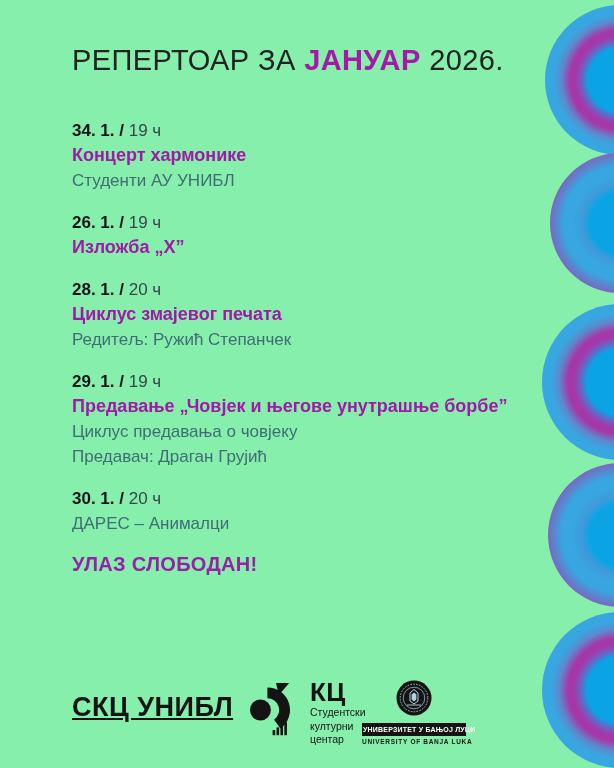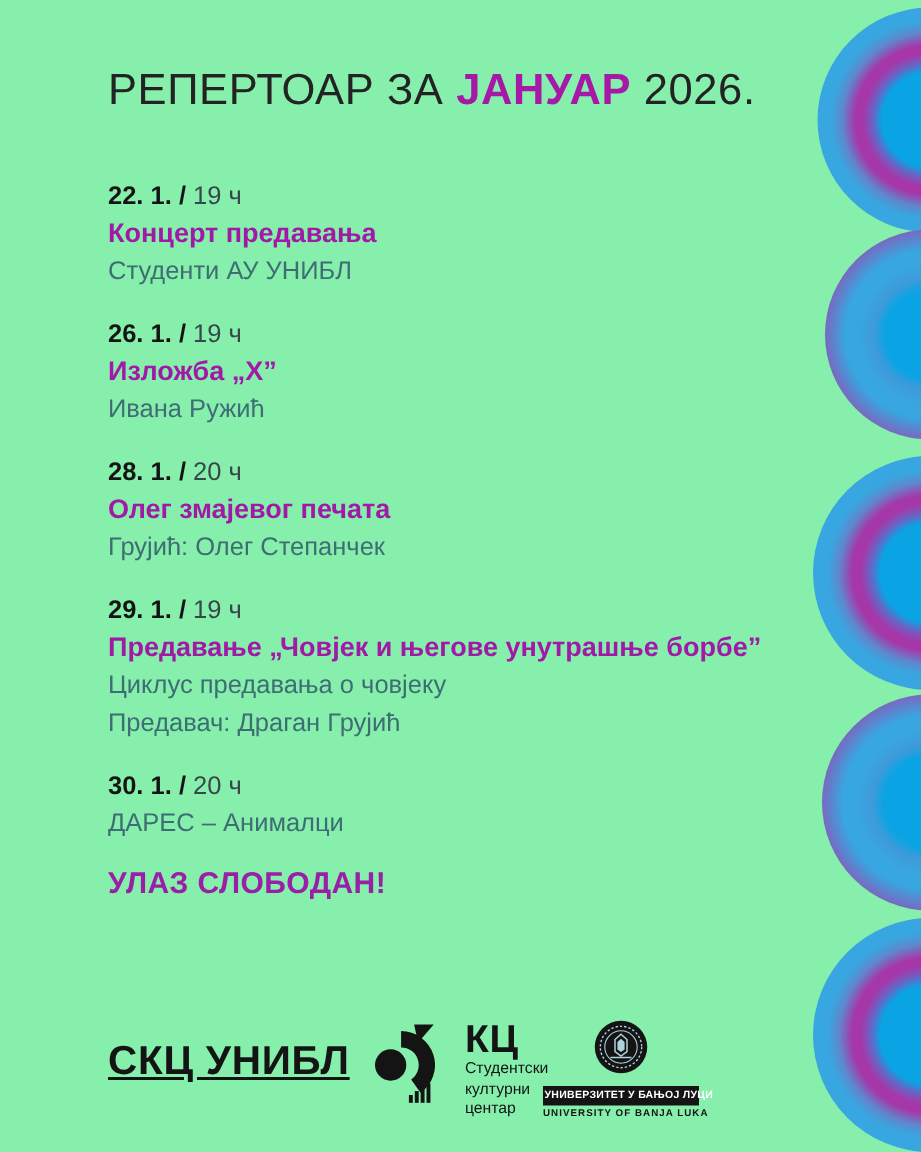--- a/index.html
+++ b/index.html
@@ -90,38 +90,37 @@
   <div class="blob variant-a" style="width:156px;height:156px;left:542px;top:304px;"></div>
   <div class="blob variant-b" style="width:144px;height:144px;left:548px;top:463px;"></div>
   <div class="blob variant-a" style="width:156px;height:156px;left:542px;top:612px;"></div>
 
   <div class="content">
     <h1 class="title"><span>РЕПЕРТОАР ЗА</span>
       <span class="hl">ЈАНУАР</span>
       <span>2026.</span></h1>
 
     <div class="event">
-      <div class="ev-date"><span class="d">22. 1. /</span>
+      <div class="ev-date"><span class="d">34. 1. /</span>
         <span class="t">19 ч</span></div>
-      <div class="ev-title">Концерт предавања</div>
+      <div class="ev-title">Концерт хармонике</div>
       <div class="ev-detail">Студенти АУ УНИБЛ</div>
     </div>
 
     <div class="event">
       <div class="ev-date"><span class="d">26. 1. /</span>
         <span class="t">19 ч</span></div>
       <div class="ev-title">Изложба „Х”</div>
-      <div class="ev-detail">Ивана Ружић</div>
     </div>
 
     <div class="event">
       <div class="ev-date"><span class="d">28. 1. /</span>
         <span class="t">20 ч</span></div>
-      <div class="ev-title">Олег змајевог печата</div>
-      <div class="ev-detail">Грујић: Олег Степанчек</div>
+      <div class="ev-title">Циклус змајевог печата</div>
+      <div class="ev-detail">Редитељ: Ружић Степанчек</div>
     </div>
 
     <div class="event">
       <div class="ev-date"><span class="d">29. 1. /</span>
         <span class="t">19 ч</span></div>
       <div class="ev-title">Предавање „Човјек и његове унутрашње борбе”</div>
       <div class="ev-detail">Циклус предавања о човјеку</div>
       <div class="ev-detail">Предавач: Драган Грујић</div>
     </div>
 

